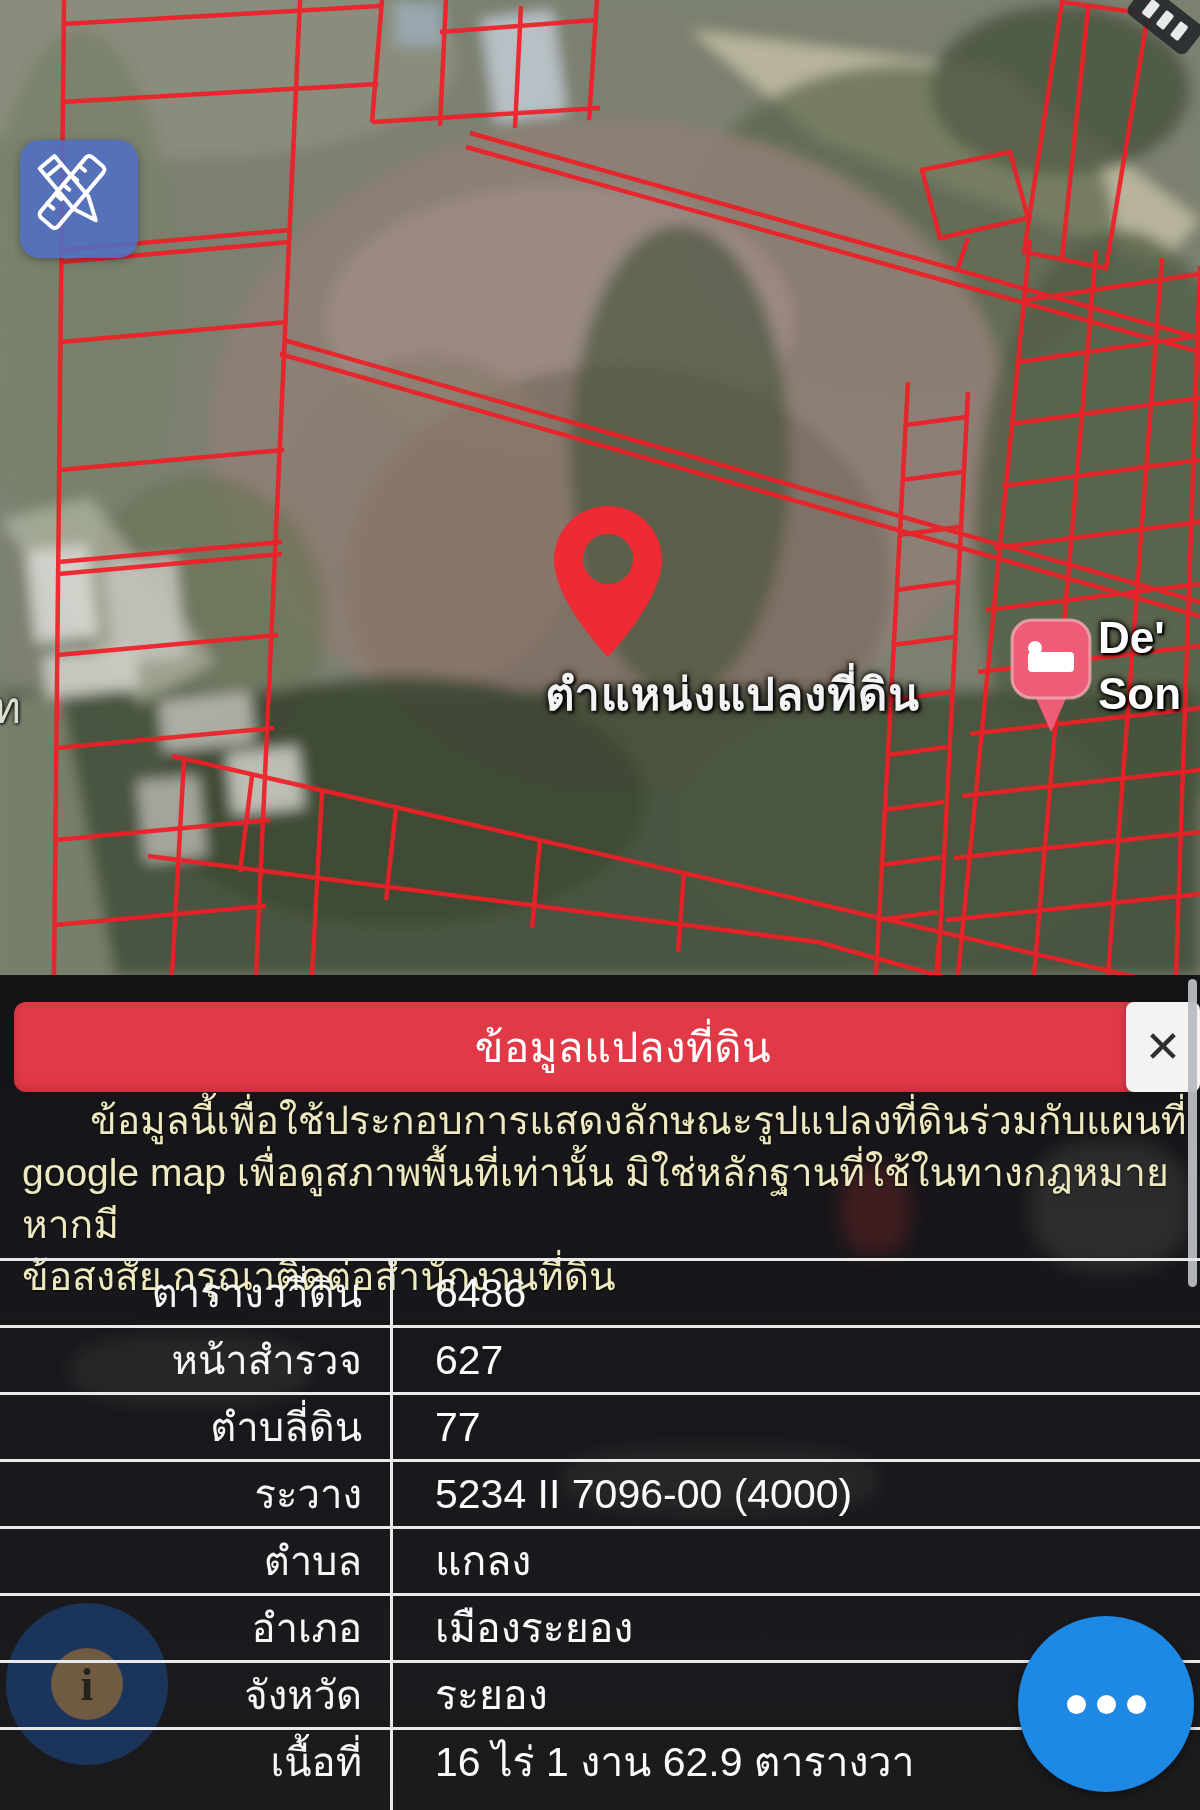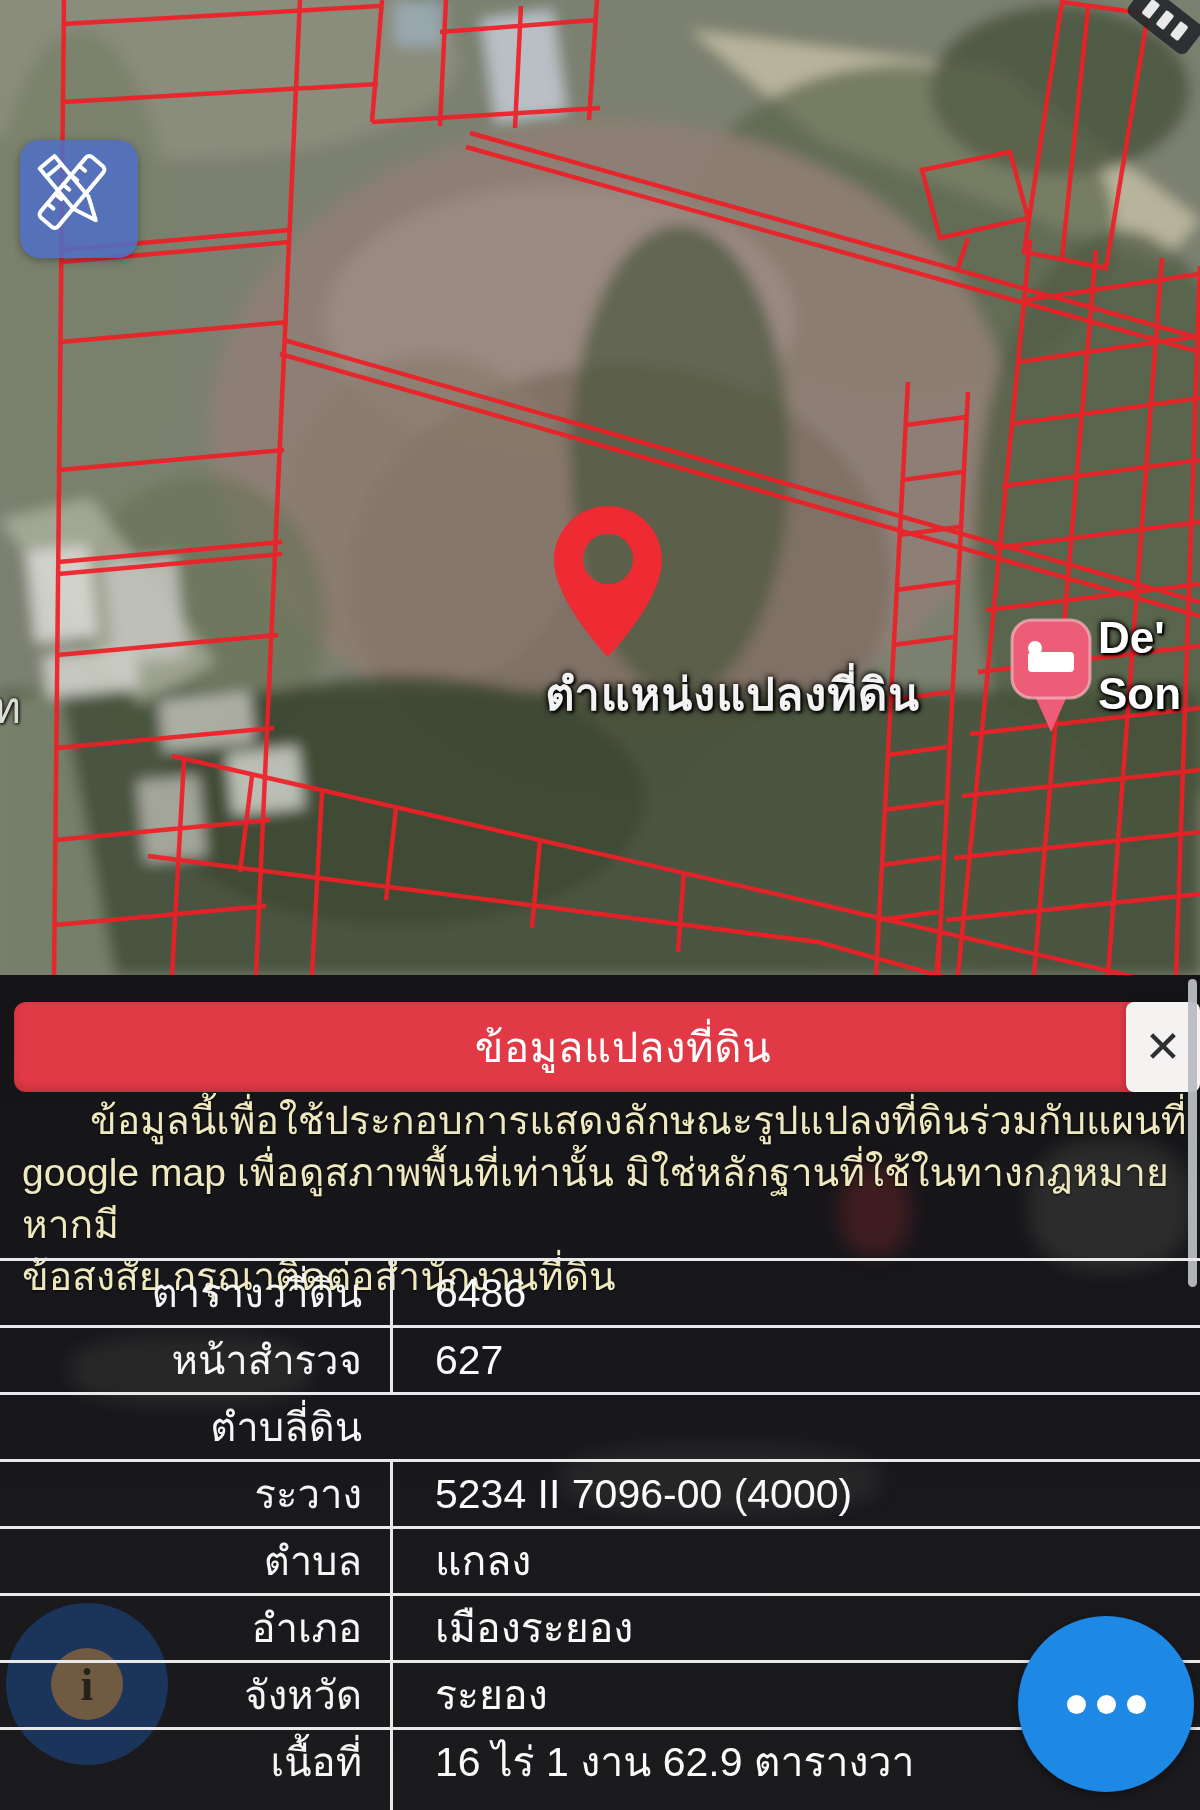--- a/index.html
+++ b/index.html
@@ -285,20 +285,21 @@
     <div class="trow">
       <div class="tlabel">ตารางวาี่ดิน</div>
       <div class="tvalue">6486</div>
     </div>
     <div class="trow">
       <div class="tlabel">หน้าสำรวจ</div>
       <div class="tvalue">627</div>
     </div>
     <div class="trow">
       <div class="tlabel">ตำบลี่ดิน</div>
+      <div class="tvalue">77</div>
     </div>
     <div class="trow">
       <div class="tlabel">ระวาง</div>
       <div class="tvalue">5234 II 7096-00 (4000)</div>
     </div>
     <div class="trow">
       <div class="tlabel">ตำบล</div>
       <div class="tvalue">แกลง</div>
     </div>
     <div class="trow">

